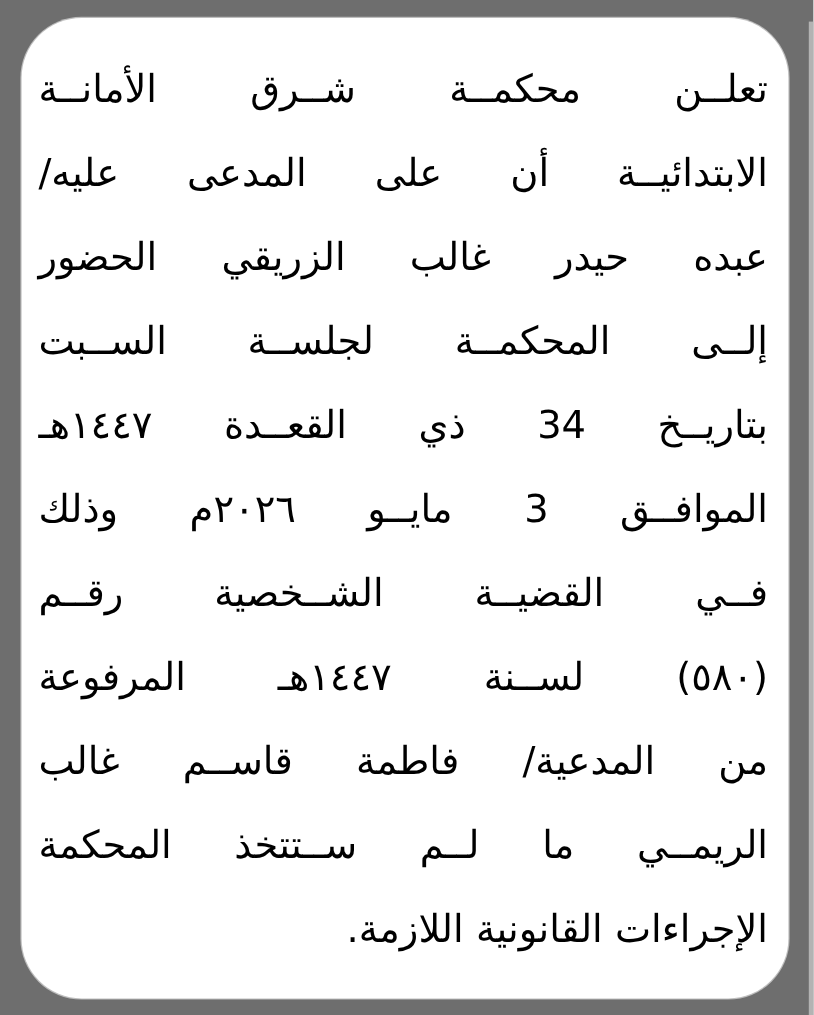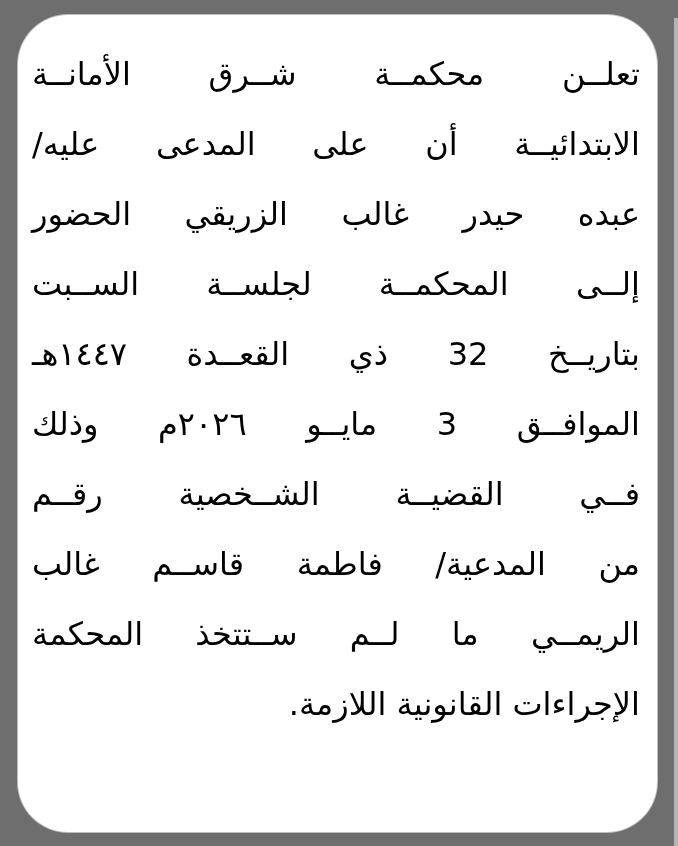--- a/index.html
+++ b/index.html
@@ -62,22 +62,23 @@
 </head>
 <body>
 
 <div class="page">
   <div class="card">
     <div class="text-block" dir="rtl" lang="ar">
       <div class="line">تعلــن محكمــة شــرق الأمانــة</div>
       <div class="line">الابتدائيــة أن على المدعى عليه/</div>
       <div class="line">عبده حيدر غالب الزريقي الحضور</div>
       <div class="line">إلــى المحكمــة لجلســة الســبت</div>
-      <div class="line">بتاريــخ 32 ذي القعــدة ١٤٤٧هـ</div>
+      <div class="line">بتاريــخ 34 ذي القعــدة ١٤٤٧هـ</div>
       <div class="line">الموافــق 3 مايــو ٢٠٢٦م وذلك</div>
       <div class="line">فــي القضيــة الشــخصية رقــم</div>
+      <div class="line">(٥٨٠) لســنة ١٤٤٧هـ المرفوعة</div>
       <div class="line">من المدعية/ فاطمة قاســم غالب</div>
       <div class="line">الريمــي ما لــم ســتتخذ المحكمة</div>
       <div class="line last">الإجراءات القانونية اللازمة.</div>
     </div>
   </div>
   <div class="edge-strip"></div>
 </div>
 
 </body></html>

